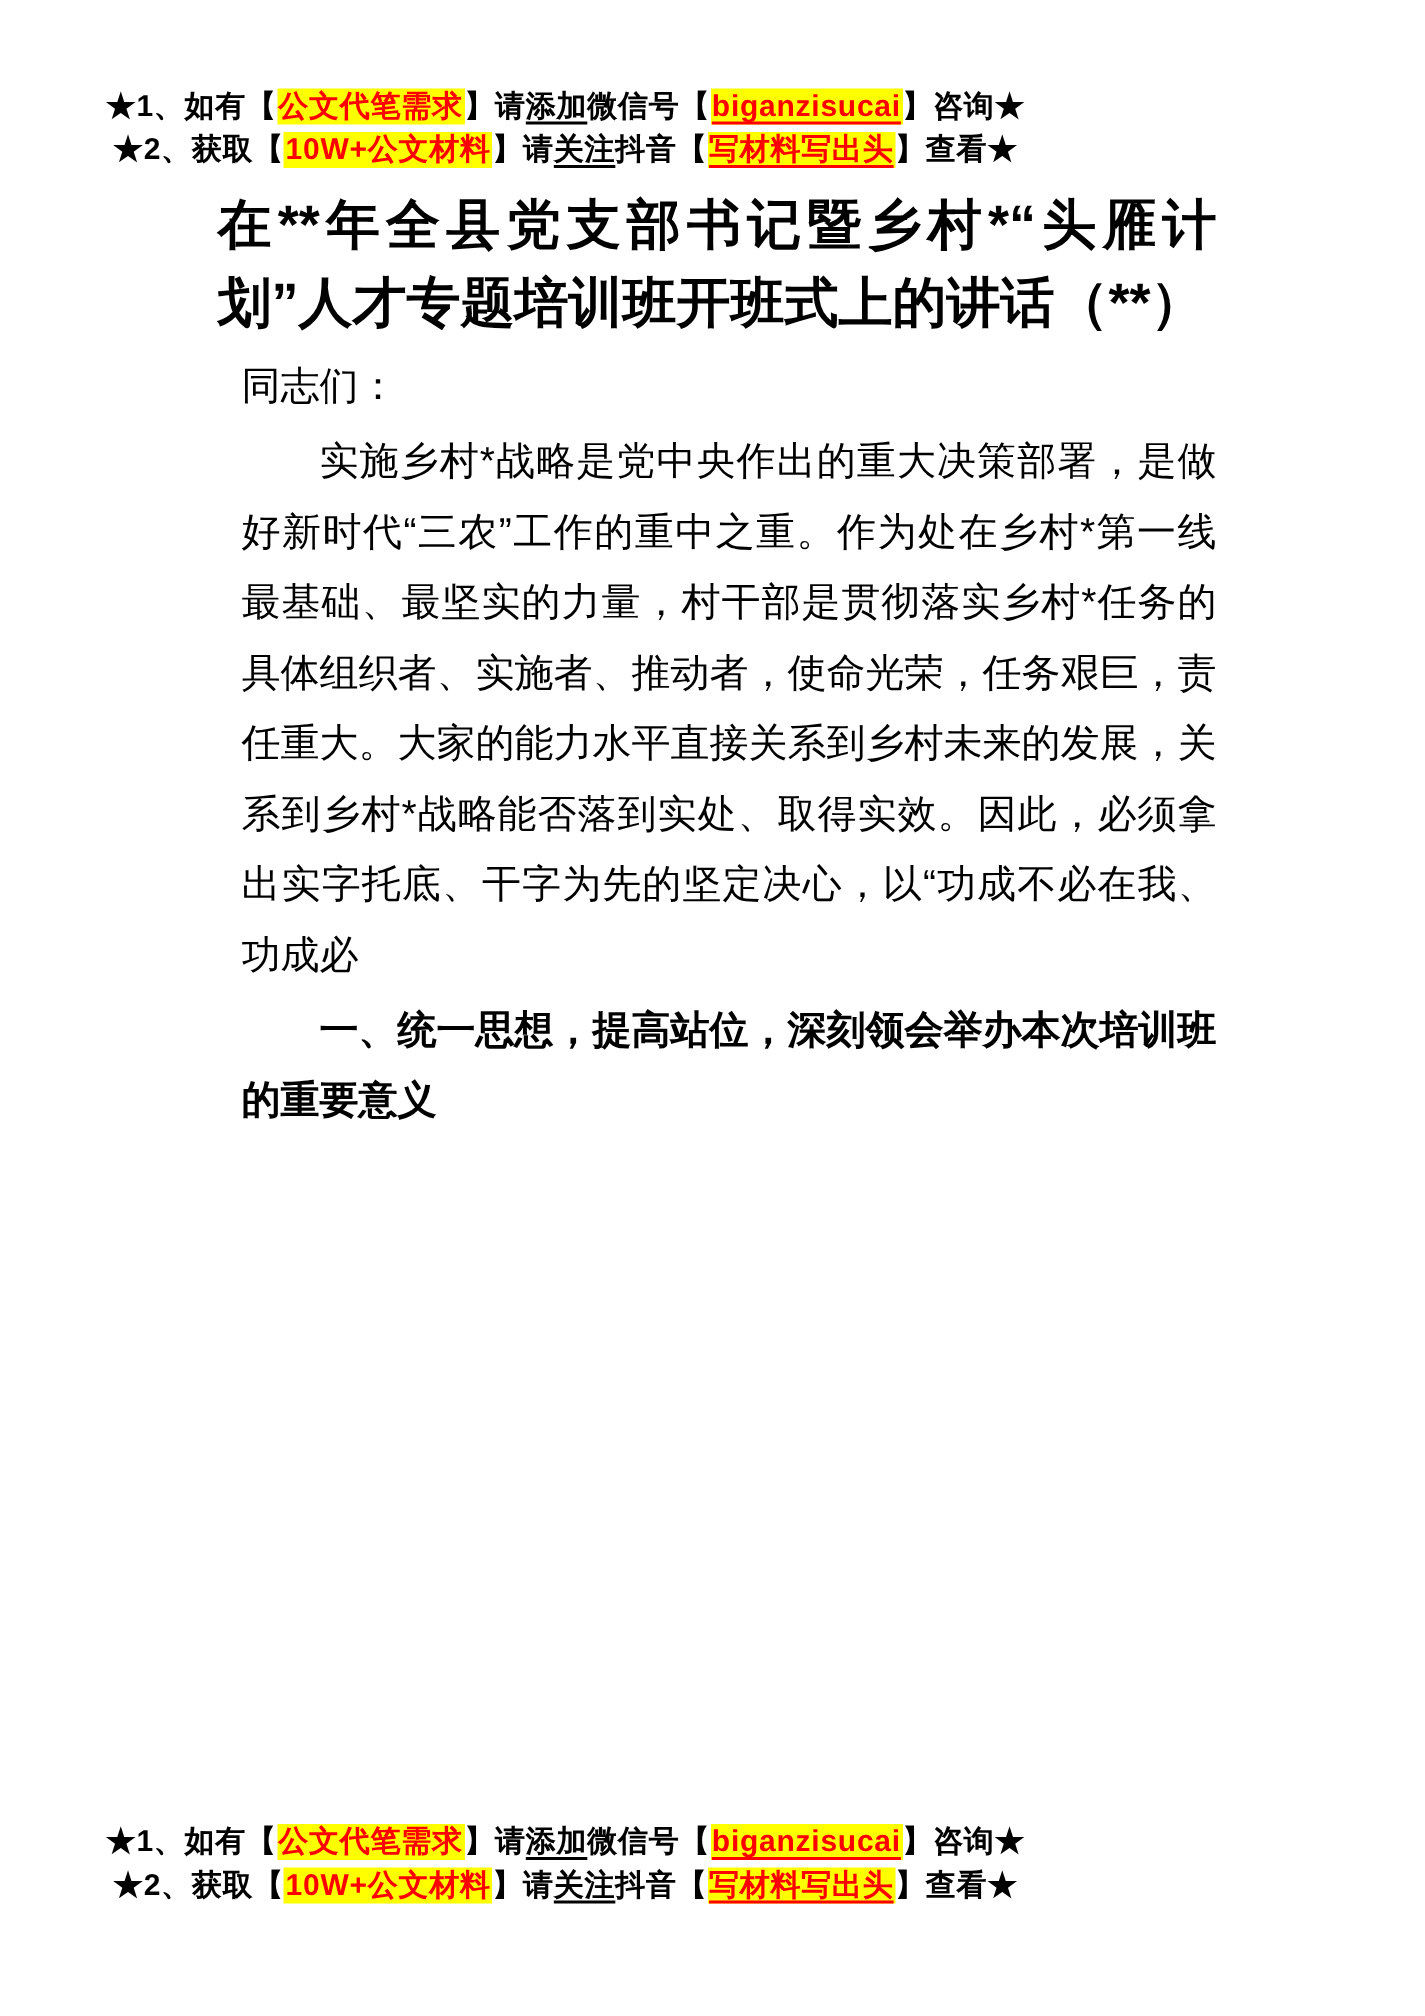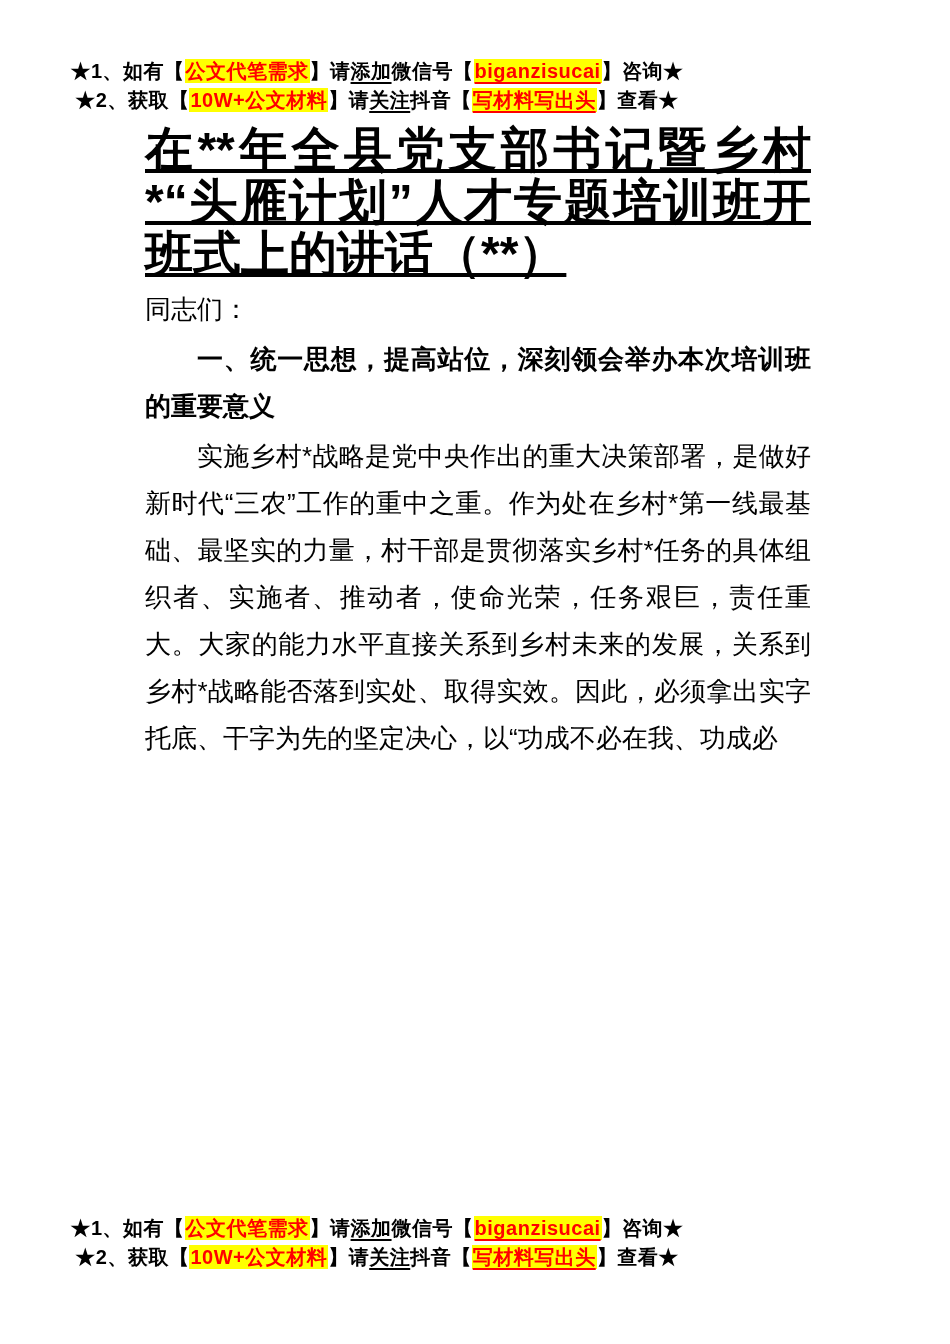--- a/index.html
+++ b/index.html
@@ -32,28 +32,27 @@
     text-decoration-thickness: 2px;
     text-underline-offset: 4px;
   }
 
   
   .doc {
     position: absolute; left: 145px; top: 124px; width: 666px;
   }
   .title {
     margin: 0 0 6px 0;
-    font-size: 48px; line-height: 52px;
+    font-size: 36px; line-height: 52px;
     font-weight: bold;
     text-align: justify;
     text-justify: inter-ideograph;
-    text-decoration: underline;
   }
   .para {
-    margin: 0 0 3px 0;
+    margin: 0 0 3px 16px;
     font-size: 26px; line-height: 47px;
     text-align: justify;
     text-justify: inter-ideograph;
     word-break: break-all;
   }
   .indent { text-indent: 2em; }
   .bold { font-weight: bold; }
 </style>
 </head>
 <body>
@@ -61,22 +60,22 @@
 <div class="page">
 
   <div class="promo promo-header">
     <div class="promo-line"><span>★1、如有【</span><span class="hl">公文代笔需求</span><span>】请</span><span class="ul">添加</span><span>微信号【</span><span class="hl ul">biganzisucai</span><span>】咨询★</span></div>
     <div class="promo-line"><span>★2、获取【</span><span class="hl">10W+公文材料</span><span>】请</span><span class="ul">关注</span><span>抖音【</span><span class="hl ul">写材料写出头</span><span>】查看★</span></div>
   </div>
 
   <div class="doc">
     <h1 class="title">在**年全县党支部书记暨乡村*“头雁计划”人才专题培训班开班式上的讲话（**）</h1>
     <p class="para">同志们：</p>
+    <p class="para indent">实施乡村*战略是党中央作出的重大决策部署，是做好新时代“三农”工作的重中之重。作为处在乡村*第一线最基础、最坚实的力量，村干部是贯彻落实乡村*任务的具体组织者、实施者、推动者，使命光荣，任务艰巨，责任重大。大家的能力水平直接关系到乡村未来的发展，关系到乡村*战略能否落到实处、取得实效。因此，必须拿出实字托底、干字为先的坚定决心，以“功成不必在我、功成必</p>
     <p class="para indent bold">一、统一思想，提高站位，深刻领会举办本次培训班的重要意义</p>
-    <p class="para indent">实施乡村*战略是党中央作出的重大决策部署，是做好新时代“三农”工作的重中之重。作为处在乡村*第一线最基础、最坚实的力量，村干部是贯彻落实乡村*任务的具体组织者、实施者、推动者，使命光荣，任务艰巨，责任重大。大家的能力水平直接关系到乡村未来的发展，关系到乡村*战略能否落到实处、取得实效。因此，必须拿出实字托底、干字为先的坚定决心，以“功成不必在我、功成必</p>
   </div>
 
   <div class="promo promo-footer">
     <div class="promo-line"><span>★1、如有【</span><span class="hl">公文代笔需求</span><span>】请</span><span class="ul">添加</span><span>微信号【</span><span class="hl ul">biganzisucai</span><span>】咨询★</span></div>
     <div class="promo-line"><span>★2、获取【</span><span class="hl">10W+公文材料</span><span>】请</span><span class="ul">关注</span><span>抖音【</span><span class="hl ul">写材料写出头</span><span>】查看★</span></div>
   </div>
 
 </div>
 
 </body></html>

